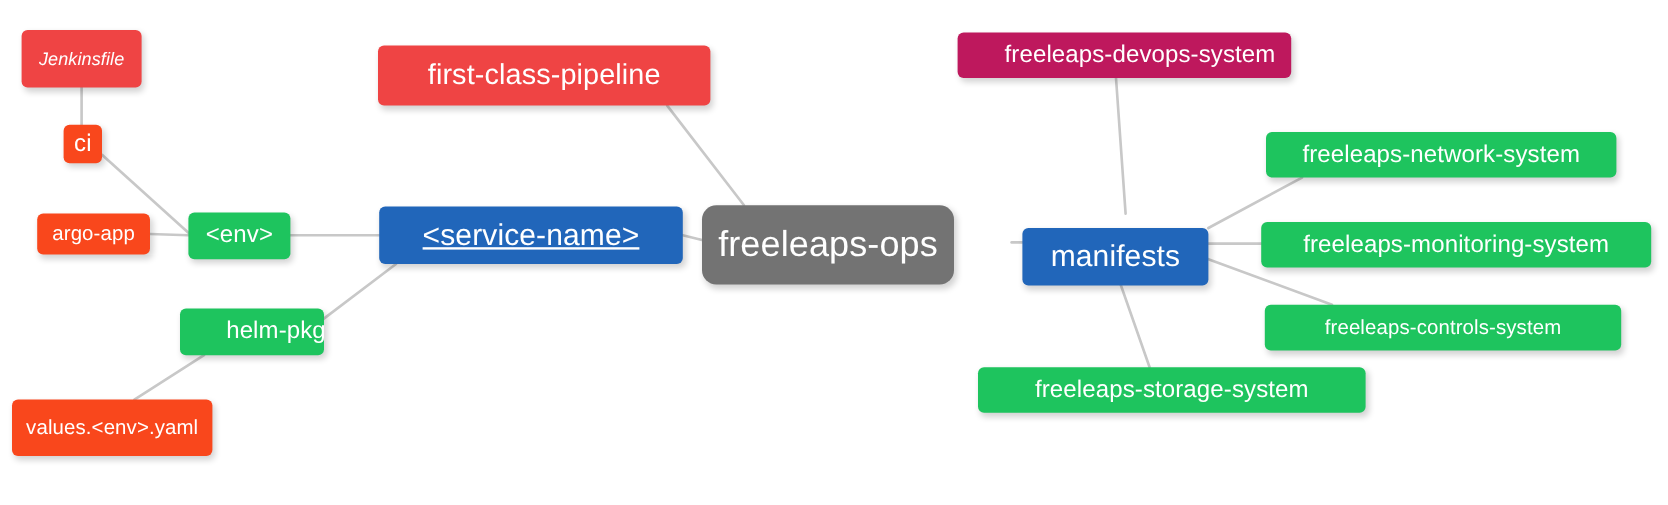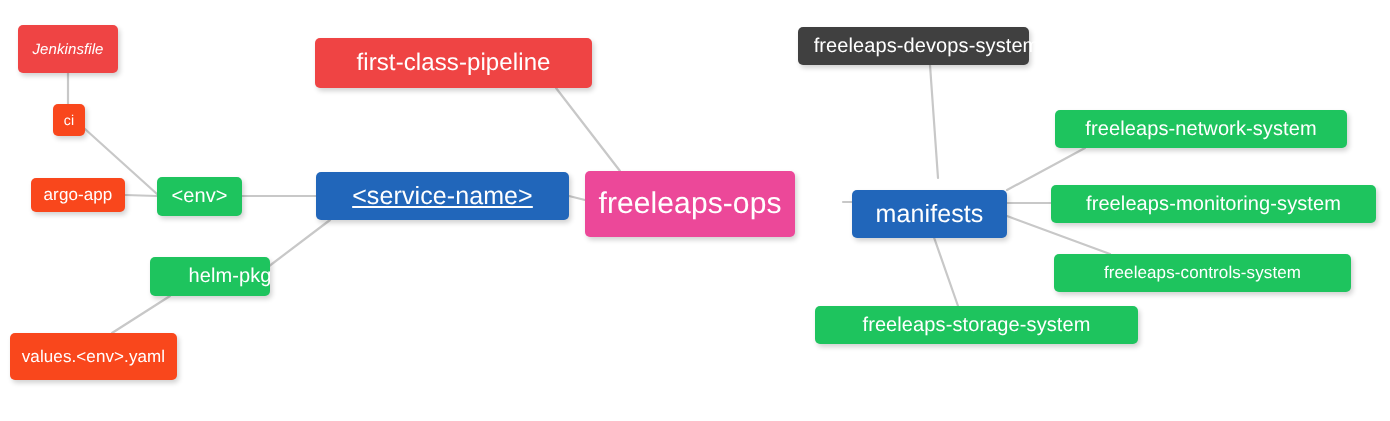--- a/index.html
+++ b/index.html
@@ -62,51 +62,51 @@
       <path class="edge" d="M 569,196 L 585,200" stroke="#c8c8c8"></path>
       <path class="edge" d="M 556,88 L 620,171" stroke="#c8c8c8"></path>
       <path class="edge" d="M 843,202 L 852,202" stroke="#c8c8c8"></path>
       <path class="edge" d="M 938,178 L 930,65" stroke="#c8c8c8"></path>
       <path class="edge" d="M 1007,190 L 1085,148" stroke="#c8c8c8"></path>
       <path class="edge" d="M 1007,203 L 1051,203" stroke="#c8c8c8"></path>
       <path class="edge" d="M 1007,216 L 1110,254" stroke="#c8c8c8"></path>
       <path class="edge" d="M 930,226 L 958,306" stroke="#c8c8c8"></path>
     </svg>
   <div id="node-layer">
-      <div class="node n-root" style="left: 585px; top: 171px; width: 210px; height: 66px; font-size: 30px; background: #ec4899;">
+      <div class="node n-root" style="left: 585px; top: 171px; width: 210px; height: 66px; font-size: 30px; background: #737373; border-radius: 12px;">
         <span>freeleaps-ops</span>
       </div>
       <div class="node n-blue" style="left: 316px; top: 172px; width: 253px; height: 48px; font-size: 25px; background: rgb(33, 102, 186); text-decoration: underline;">
         <span>&lt;service-name&gt;</span>
       </div>
       <div class="node n-blue" style="left: 315px; top: 38px; width: 277px; height: 50px; font-size: 24px; background: #ef4444;">
         <span>first-class-pipeline</span>
       </div>
       <div class="node n-blue" style="left: 852px; top: 178px; width: 155px; height: 48px; font-size: 25px; background: rgb(33, 102, 186); margin-top: 12px;">
         <span>manifests</span>
       </div>
       <div class="node n-green" style="left: 157px; top: 177px; width: 85px; height: 39px; font-size: 20px; background: rgb(30, 196, 94);">
         <span>&lt;env&gt;</span>
       </div>
       <div class="node n-green" style="left: 150px; top: 257px; width: 120px; height: 39px; font-size: 20px; background: rgb(30, 196, 94); padding-left: 40px;">
         <span>helm-pkg</span>
       </div>
-      <div class="node n-red" style="left: 53px; top: 104px; width: 32px; height: 32px; font-size: 14px; background: rgb(249, 71, 28);">
+      <div class="node n-red" style="left: 53px; top: 104px; width: 32px; height: 32px; font-size: 20px; background: rgb(249, 71, 28);">
         <span>ci</span>
       </div>
       <div class="node n-red" style="left: 31px; top: 178px; width: 94px; height: 34px; font-size: 17px; background: rgb(249, 71, 28);">
         <span>argo-app</span>
       </div>
       <div class="node n-orange" style="left: 18px; top: 25px; width: 100px; height: 48px; font-size: 15px; background: #ef4444; font-style: italic;">
         <span>Jenkinsfile</span>
       </div>
       <div class="node n-red" style="left: 10px; top: 333px; width: 167px; height: 47px; font-size: 17px; background: rgb(249, 71, 28);">
         <span>values.&lt;env&gt;.yaml</span>
       </div>
-      <div class="node n-green" style="left: 798px; top: 27px; width: 231px; height: 38px; font-size: 20px; background: #404040; padding-left: 26px;">
+      <div class="node n-green" style="left: 798px; top: 27px; width: 278px; height: 38px; font-size: 20px; background: #be185d; padding-left: 26px;">
         <span>freeleaps-devops-system</span>
       </div>
       <div class="node n-green" style="left: 1055px; top: 110px; width: 292px; height: 38px; font-size: 20px; background: rgb(30, 196, 94);">
         <span>freeleaps-network-system</span>
       </div>
       <div class="node n-green" style="left: 1051px; top: 185px; width: 325px; height: 38px; font-size: 20px; background: rgb(30, 196, 94);">
         <span>freeleaps-monitoring-system</span>
       </div>
       <div class="node n-green" style="left: 1054px; top: 254px; width: 297px; height: 38px; font-size: 17px; background: rgb(30, 196, 94);">
         <span>freeleaps-controls-system</span>

